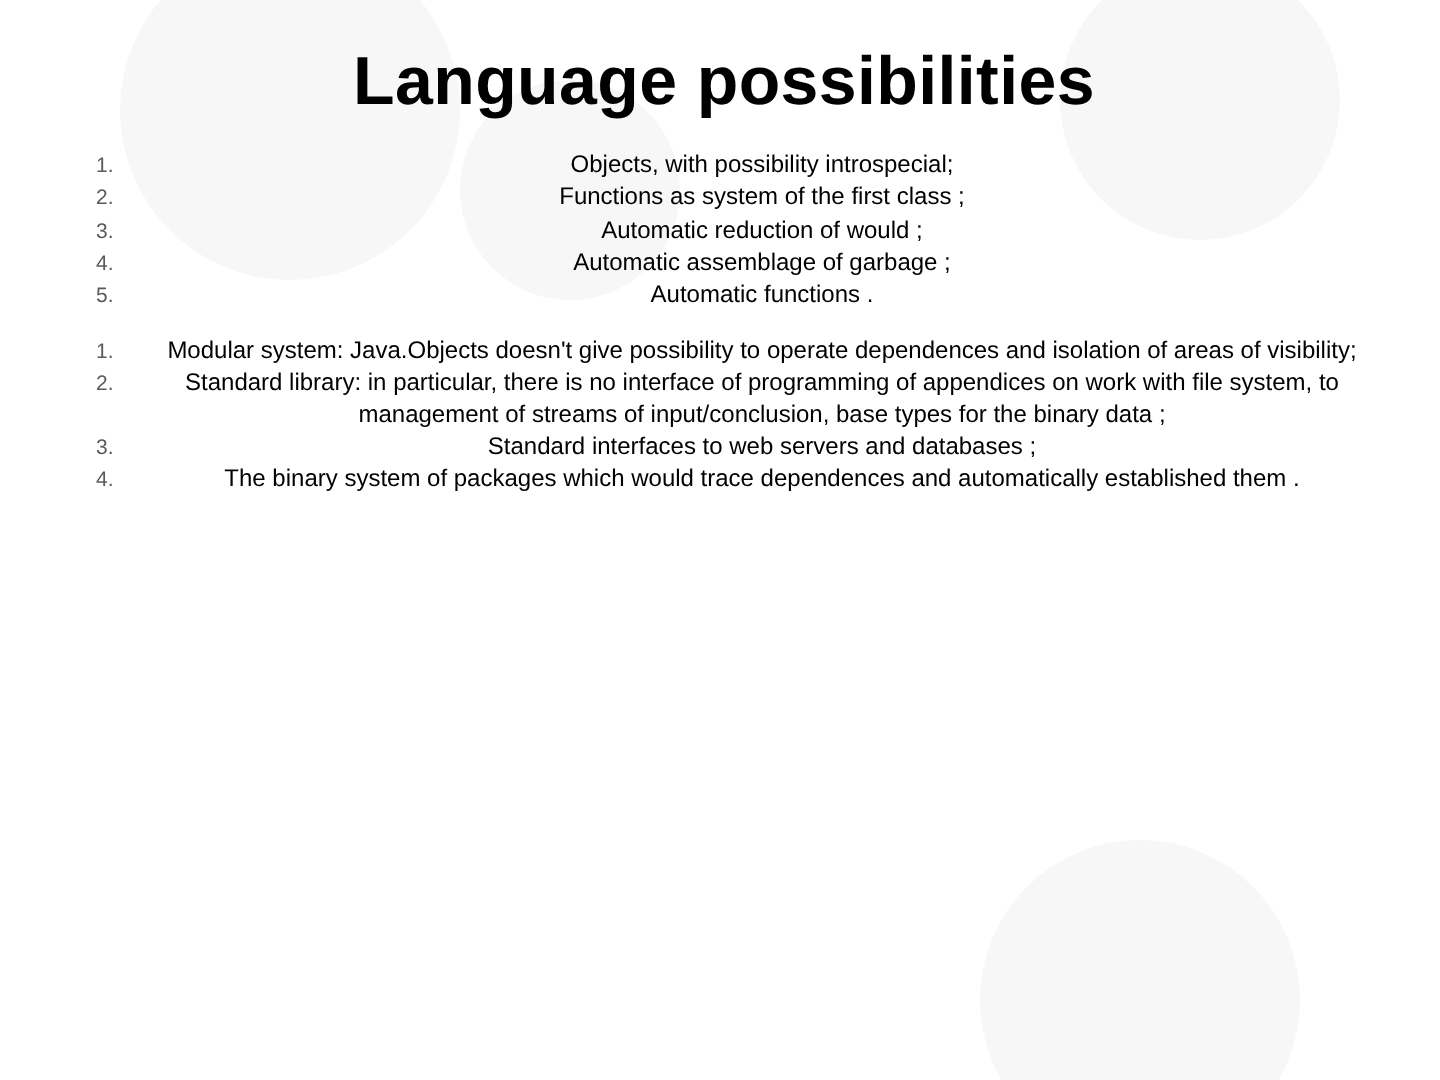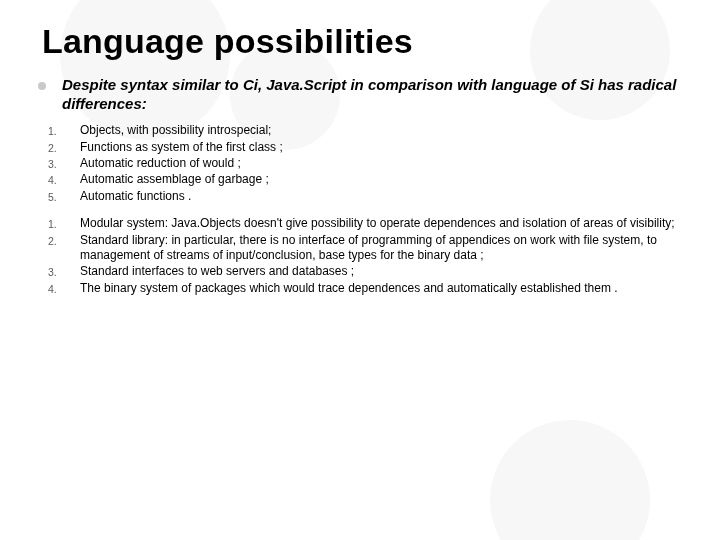--- a/index.html
+++ b/index.html
@@ -24,20 +24,21 @@
   .c3 { width: 140px; height: 140px; top: -20px; right: 50px; }
   .c4 { width: 160px; height: 160px; bottom: -40px; right: 70px; }
 
   .slide {
     position: relative;
     z-index: 1;
     padding: 22px 38px 20px 38px;
     box-sizing: border-box;
     width: 720px;
     height: 540px;
+    text-align: center;
   }
   .title {
     font-size: 34px;
     font-weight: bold;
     margin: 0 0 14px 4px;
     letter-spacing: 0.2px;
   }
   .block {
     display: flex;
     margin-bottom: 10px;
@@ -90,24 +91,20 @@
 
 <div class="bg-circle c1"></div>
 <div class="bg-circle c2"></div>
 <div class="bg-circle c3"></div>
 <div class="bg-circle c4"></div>
 
 <div class="slide">
 
   <h1 class="title">Language possibilities</h1>
 
-  <div class="block">
-    <div class="bullet-col"><span class="bullet-dot"></span></div>
-    <div class="txt-col bold-it">Despite syntax similar to Ci, Java.Script in comparison with language of Si has radical differences:</div>
-  </div>
 
   <ol class="numlist">
     <li>Objects, with possibility introspecial;</li>
     <li>Functions as system of the first class ;</li>
     <li>Automatic reduction of would ;</li>
     <li>Automatic assemblage of garbage ;</li>
     <li>Automatic functions .</li>
   </ol>
 
 

